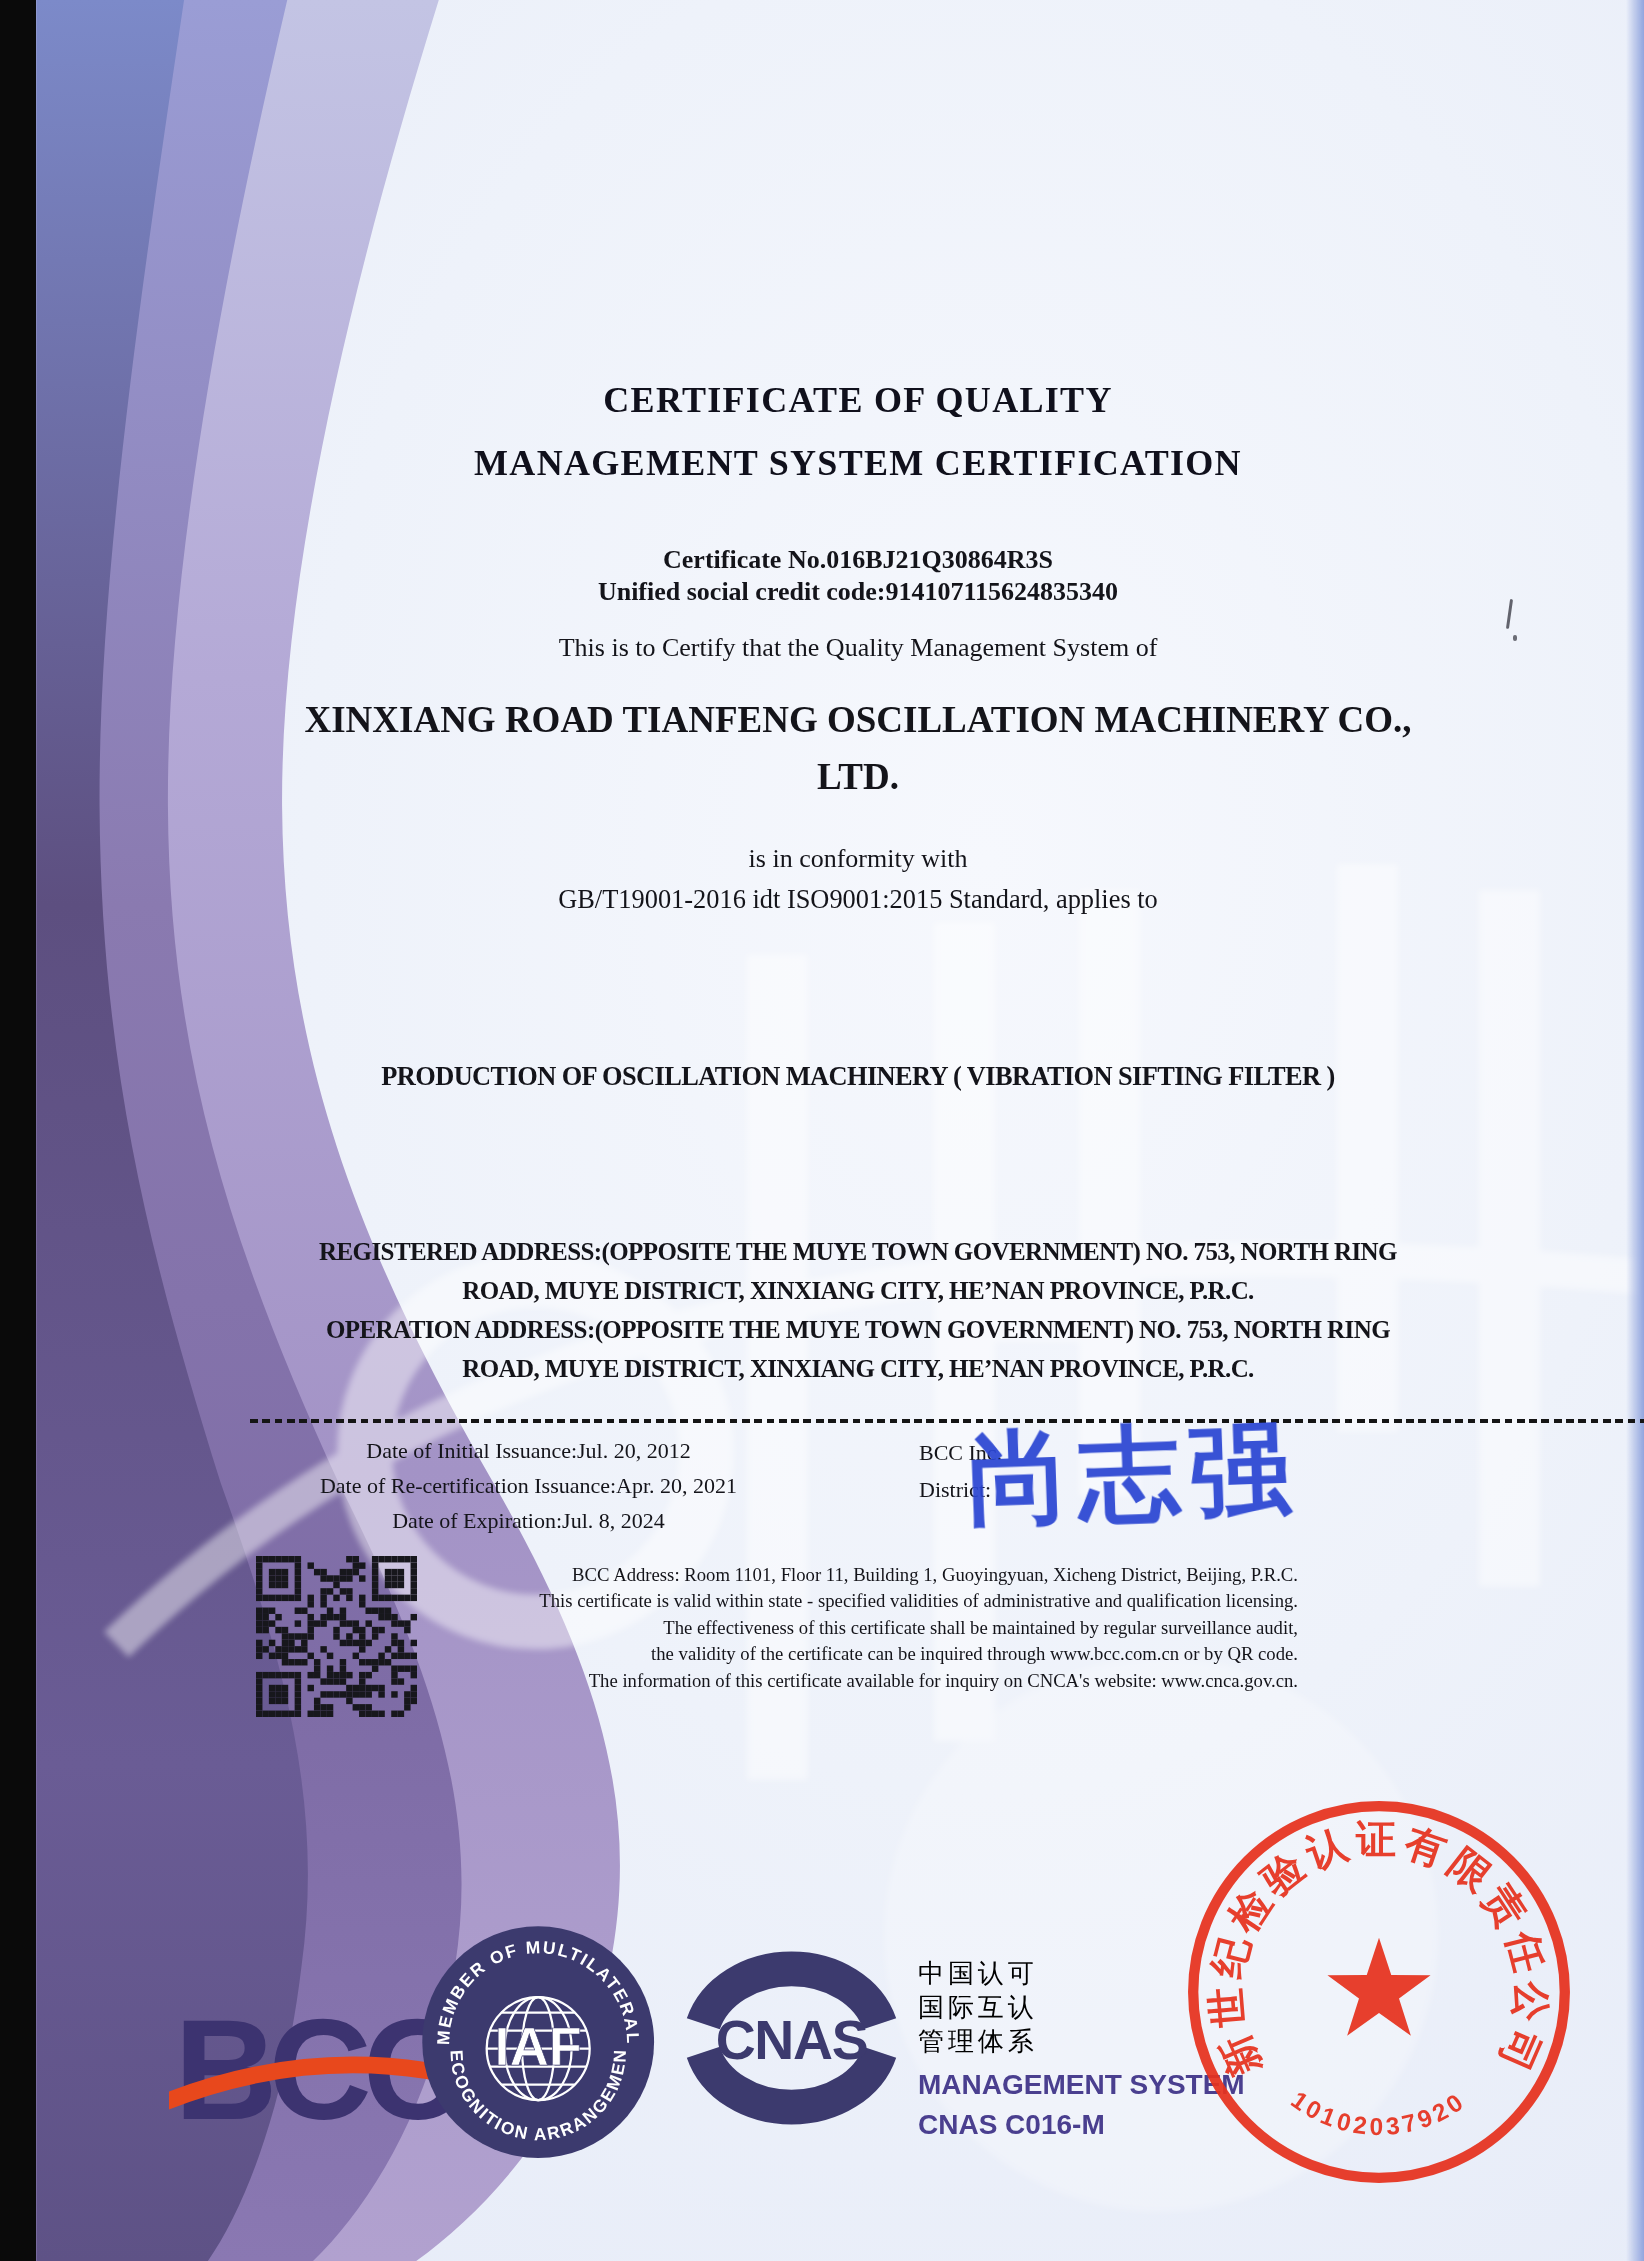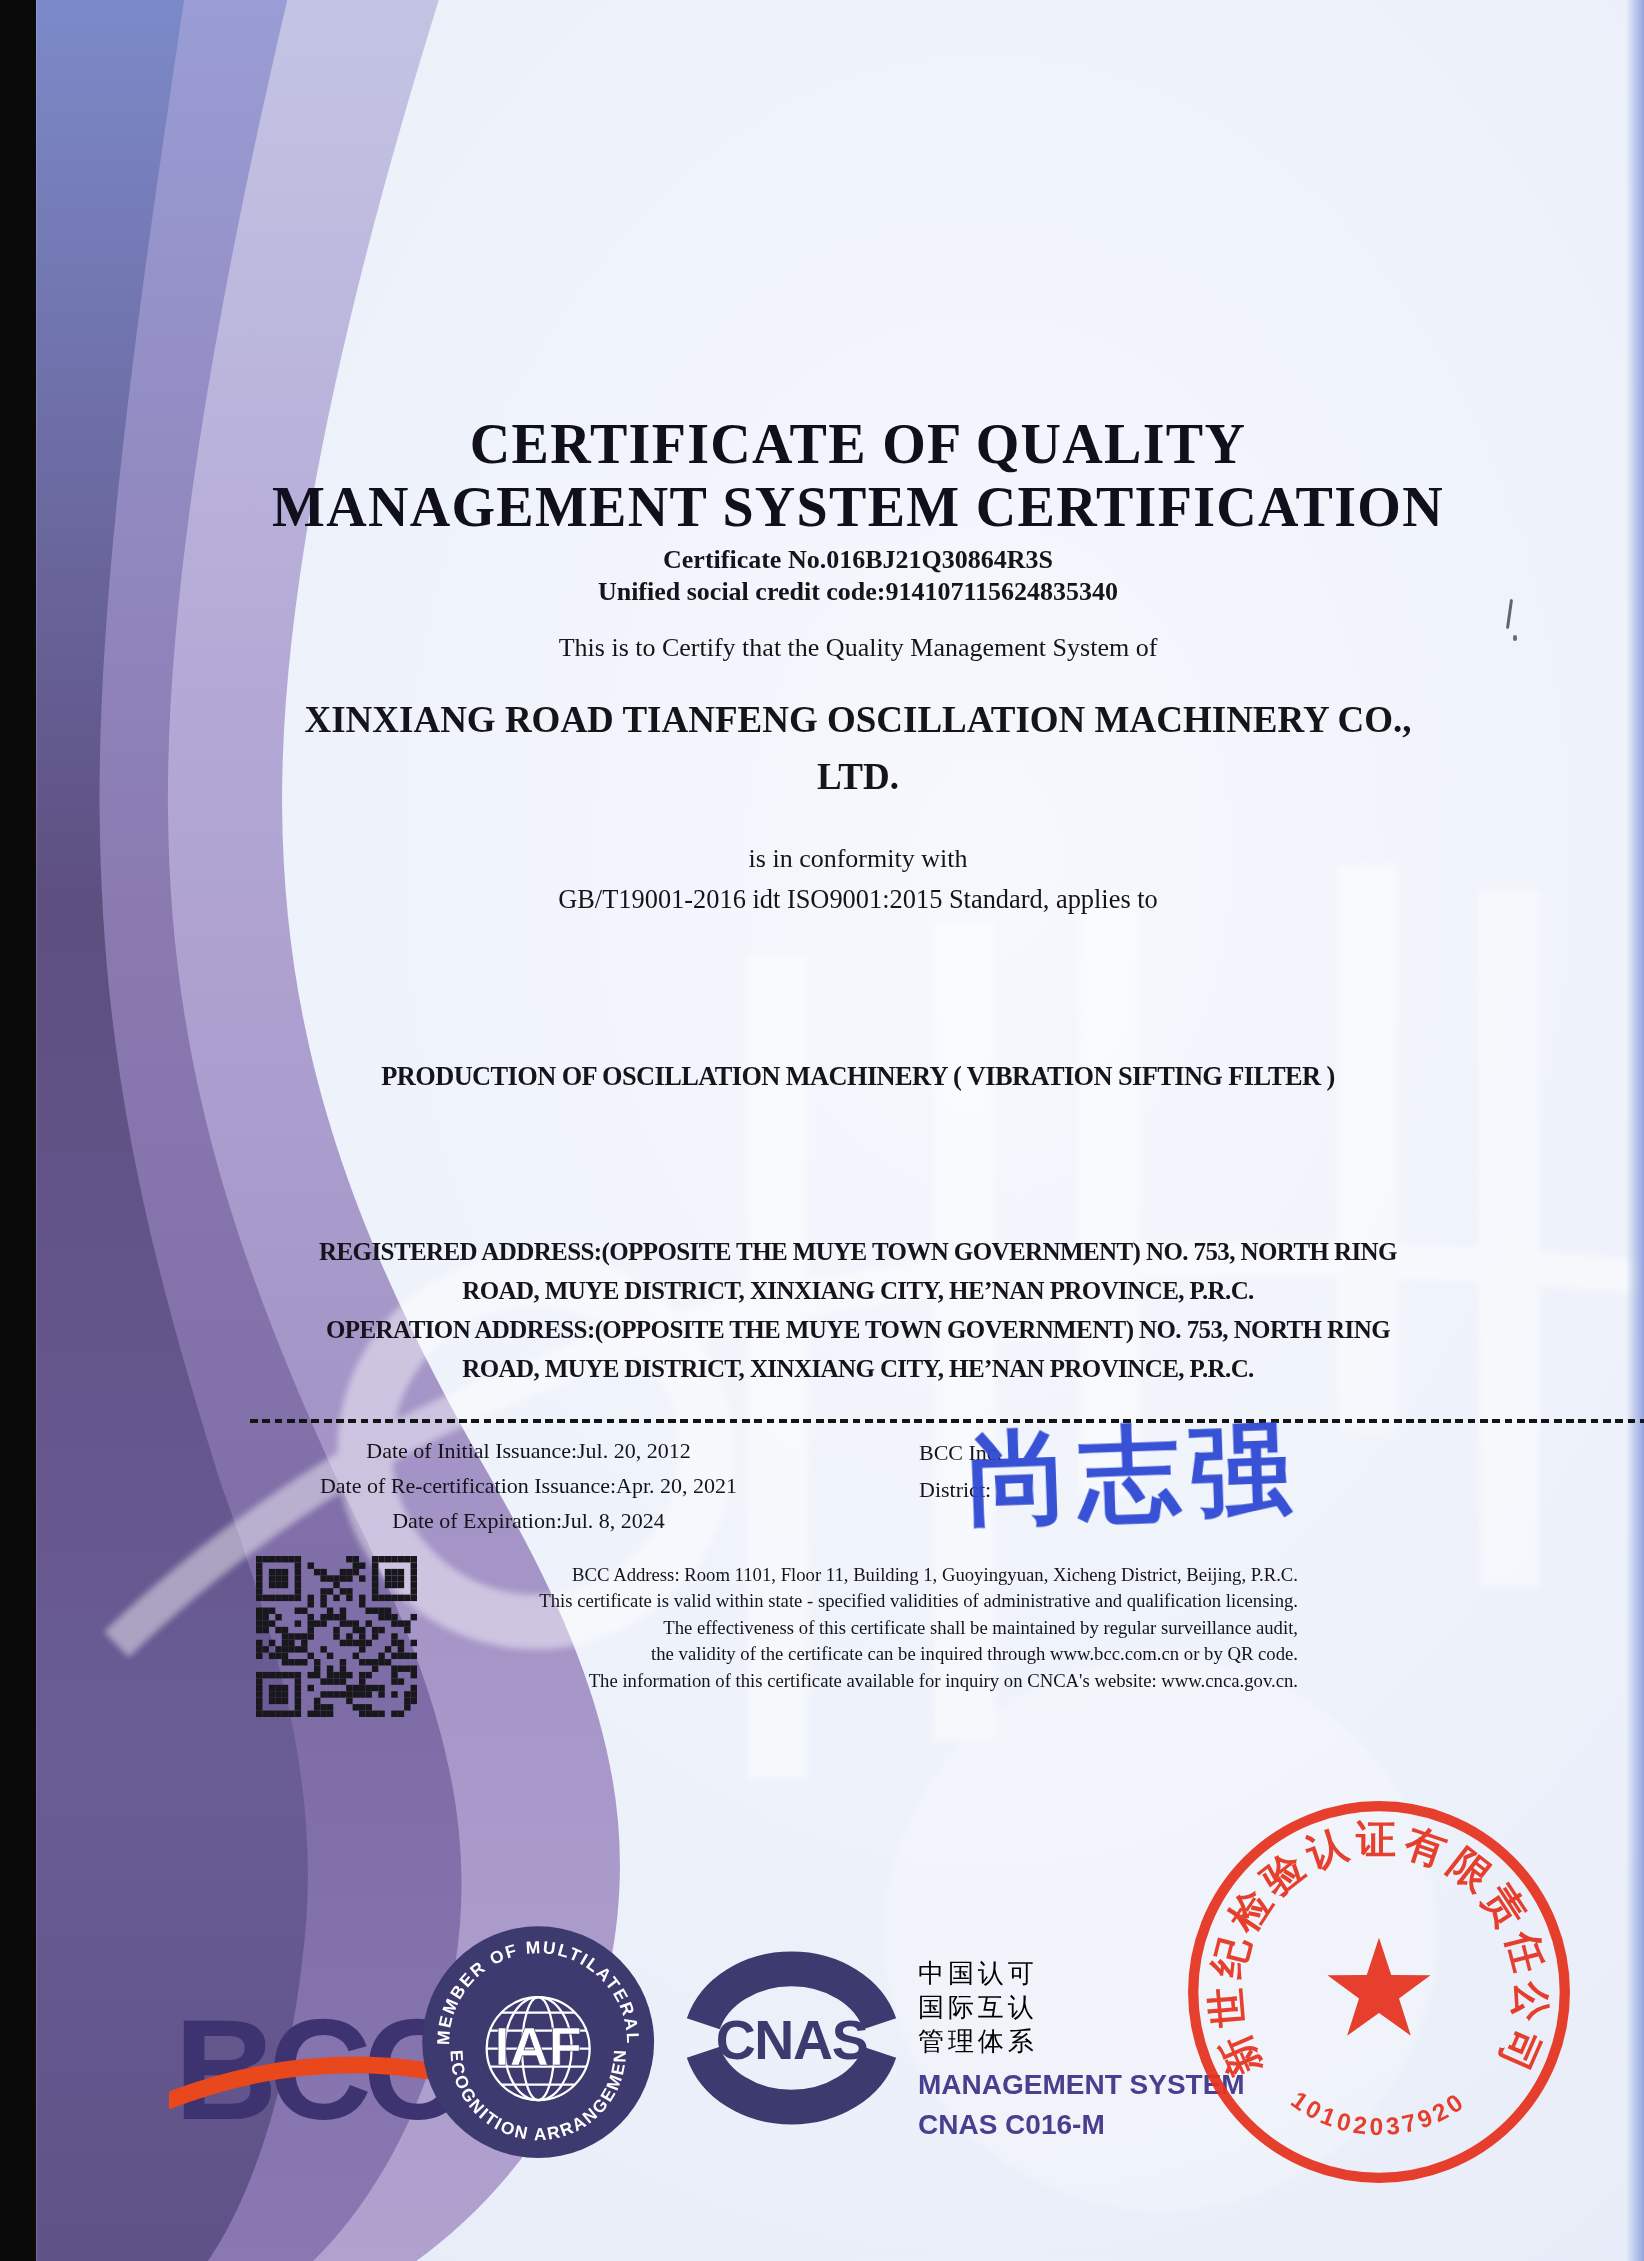--- a/index.html
+++ b/index.html
@@ -5,21 +5,21 @@
   html,body{margin:0;padding:0;background:#555;}
   .page{
     position:relative; width:1645px; height:2261px; overflow:hidden;
     background:#eef2fa; font-family:"Liberation Serif", serif; color:#14141a;
   }
   .bg-svg{position:absolute;left:0;top:0;width:1645px;height:2261px;}
   .scan-edge-left{position:absolute;left:0;top:0;width:36px;height:2261px;background:#0a0a0a;}
   .scan-edge-right{position:absolute;right:0;top:0;width:19.3px;height:2261px;
     background:linear-gradient(90deg, rgba(150,165,225,0), #9fb0e2 80%, #8ea1de);}
   .center-col{position:absolute;left:110px;width:1496px;text-align:center;}
-  .title{font-size:56px;font-weight:bold;letter-spacing:1.3px;line-height:63px;color:#10101c;margin-top:44px;}
+  .title{font-size:36px;font-weight:bold;letter-spacing:1.3px;line-height:63px;color:#10101c;}
   .certno{font-size:26px;font-weight:bold;}
   .body-line{font-size:26px;}
   .company{font-size:37px;font-weight:bold;line-height:57px;letter-spacing:0px;}
   .standard{font-size:26.4px;}
   .scope{font-size:26.4px;font-weight:bold;letter-spacing:-0.6px;}
   .addr{font-size:25px;font-weight:bold;line-height:39px;letter-spacing:-0.6px;}
   .divider{position:absolute;left:250px;top:1419px;width:1394px;height:3.9px;
     background:repeating-linear-gradient(90deg,#151515 0 7.7px, rgba(0,0,0,0) 7.7px 12.3px);}
   .dates-block{position:absolute;left:206px;top:1433px;width:645px;text-align:center;
     font-size:22px;line-height:35px;}

